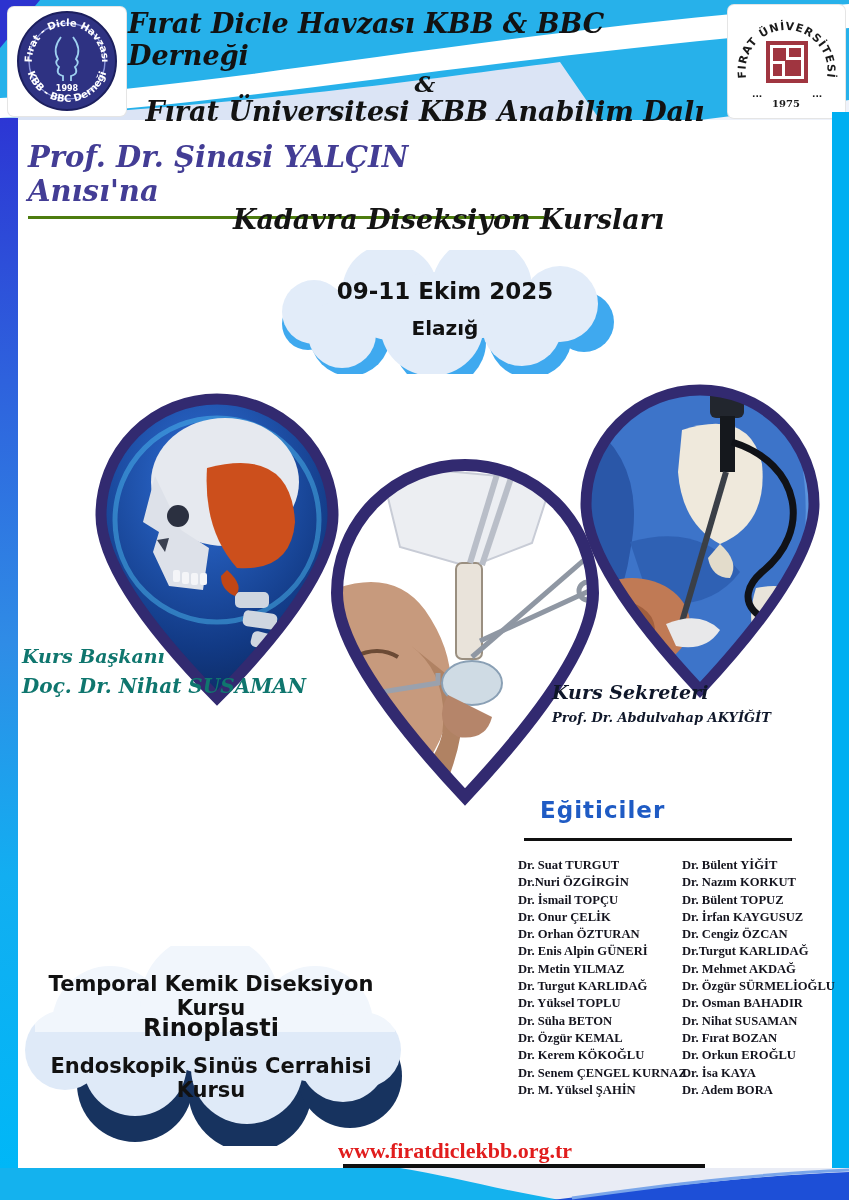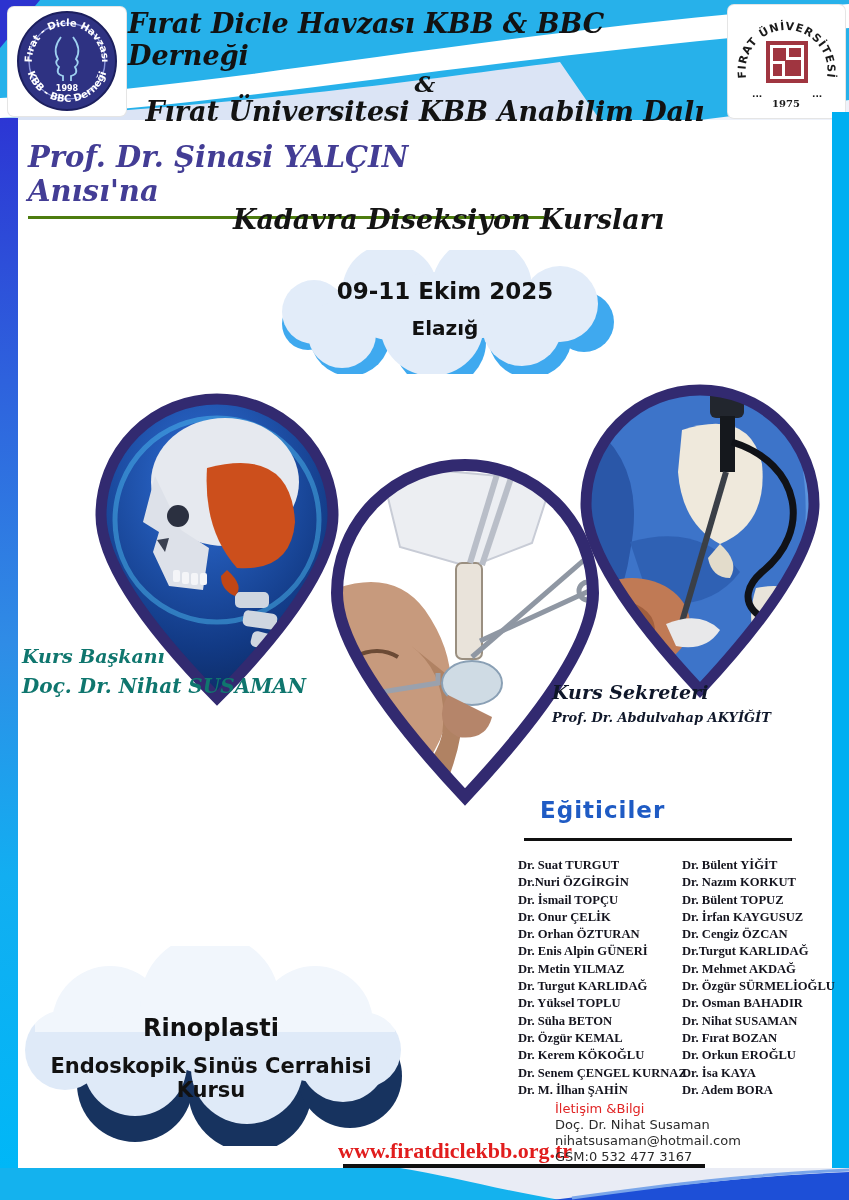--- a/index.html
+++ b/index.html
@@ -233,21 +233,21 @@
       <div>Dr. Onur ÇELİK</div>
       <div>Dr. Orhan ÖZTURAN</div>
       <div>Dr. Enis Alpin GÜNERİ</div>
       <div>Dr. Metin YILMAZ</div>
       <div>Dr. Turgut KARLIDAĞ</div>
       <div>Dr. Yüksel TOPLU</div>
       <div>Dr. Süha BETON</div>
       <div>Dr. Özgür KEMAL</div>
       <div>Dr. Kerem KÖKOĞLU</div>
       <div>Dr. Senem ÇENGEL KURNAZ</div>
-      <div>Dr. M. İlhan ŞAHİN</div>
+      <div>Dr. M. Yüksel ŞAHİN</div>
     </div>
   <div class="abs name-col" style="left:682px;top:857px;width:150px;">
       <div>Dr. Bülent YİĞİT</div>
       <div>Dr. Nazım KORKUT</div>
       <div>Dr. Bülent TOPUZ</div>
       <div>Dr. İrfan KAYGUSUZ</div>
       <div>Dr. Cengiz ÖZCAN</div>
       <div>Dr.Turgut KARLIDAĞ</div>
       <div>Dr. Mehmet AKDAĞ</div>
       <div>Dr. Özgür SÜRMELİOĞLU</div>
@@ -272,33 +272,28 @@
           <circle cx="195" cy="58" r="70"></circle>
         <circle cx="300" cy="78" r="58"></circle>
           <circle cx="50" cy="104" r="40"></circle>
         <circle cx="348" cy="104" r="38"></circle>
           <circle cx="120" cy="118" r="52"></circle>
         <circle cx="232" cy="122" r="56"></circle>
           <circle cx="328" cy="112" r="44"></circle>
       </g>
       <rect x="20" y="0" width="360" height="86" fill="#ffffff" opacity="0.55"></rect>
     </svg>
+    <div class="cloud-text comic" style="top:26px;font-size:21px;">Temporal Kemik Diseksiyon Kursu</div>
     <div class="cloud-text comic" style="top:68px;font-size:24px;">Rinoplasti</div>
     <div class="cloud-text comic" style="top:108px;font-size:21px;">Endoskopik Sinüs Cerrahisi Kursu</div>
   </div>
 
   <div class="abs center" id="website">www.firatdiclekbb.org.tr</div>
   <div class="abs rule" style="left:343px;top:1164px;width:362px;height:4px;"></div>
 
-  <div class="abs center" id="contact">
-    <div class="red">İletişim &amp;Bilgi</div>
-    <div>Doç. Dr. Nihat Susaman</div>
-    <div>nihatsusaman@hotmail.com</div>
-    <div>GSM:0 532 477 3167</div>
-  </div>
 
   <svg class="abs" style="left:0;top:1168px;" width="849" height="32" viewBox="0 0 849 32">
     <rect width="849" height="32" fill="#14b2ee"></rect>
     <path d="M 400,0 H 849 V 32 H 560 C 500,22 450,8 400,0 Z" fill="#e9ecf5"></path>
     <path d="M 849,4 C 740,8 640,22 552,32 H 849 Z" fill="#1d4fd7"></path>
     <path d="M 849,2 C 750,6 660,18 572,30" stroke="#7aa6ea" stroke-width="3" fill="none"></path>
   </svg>
 
 </div>
 

